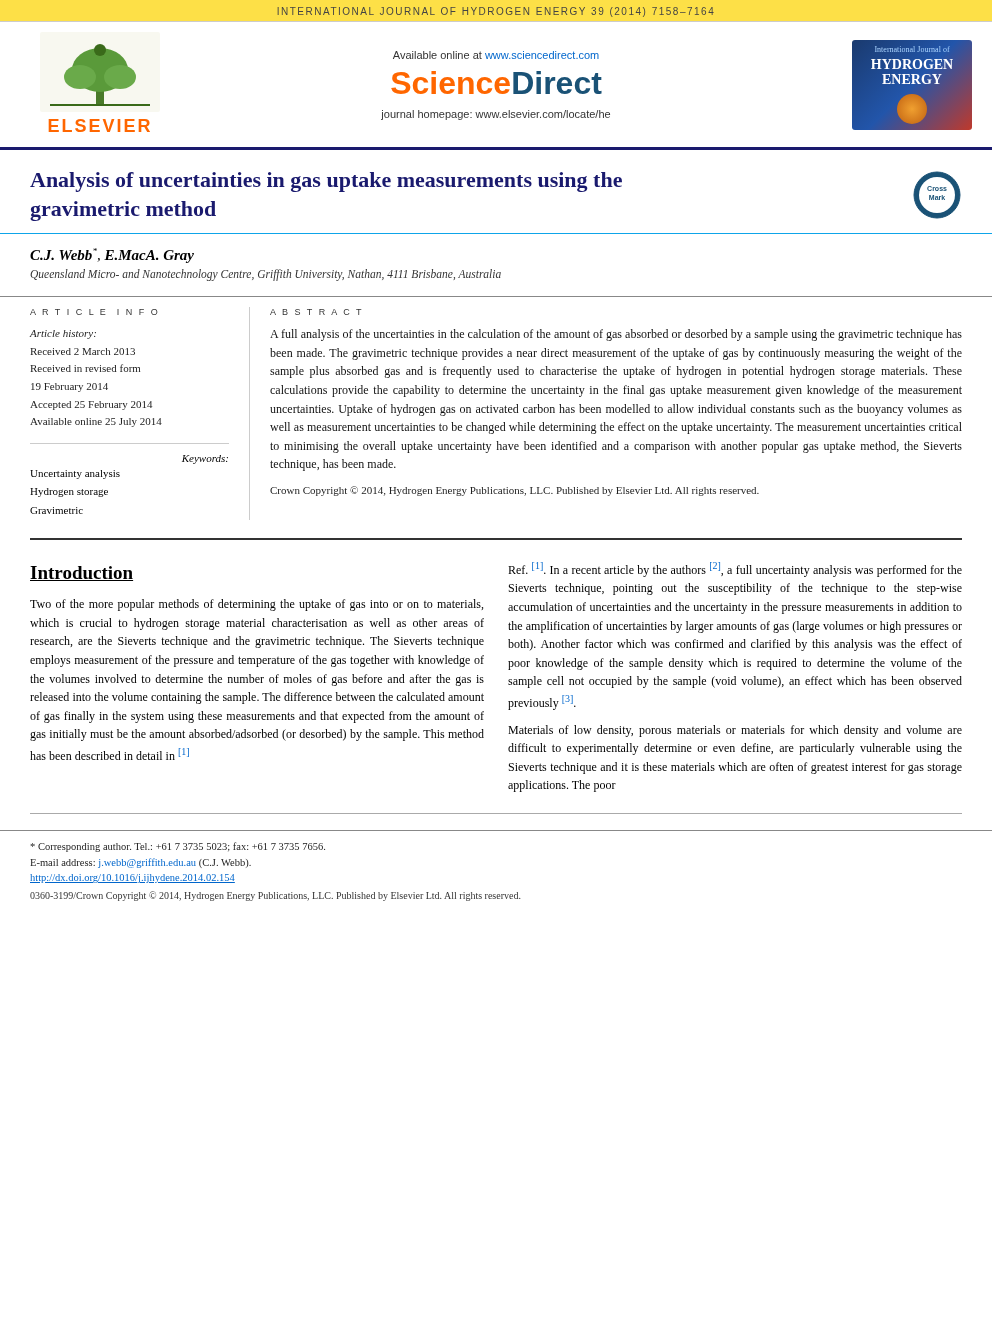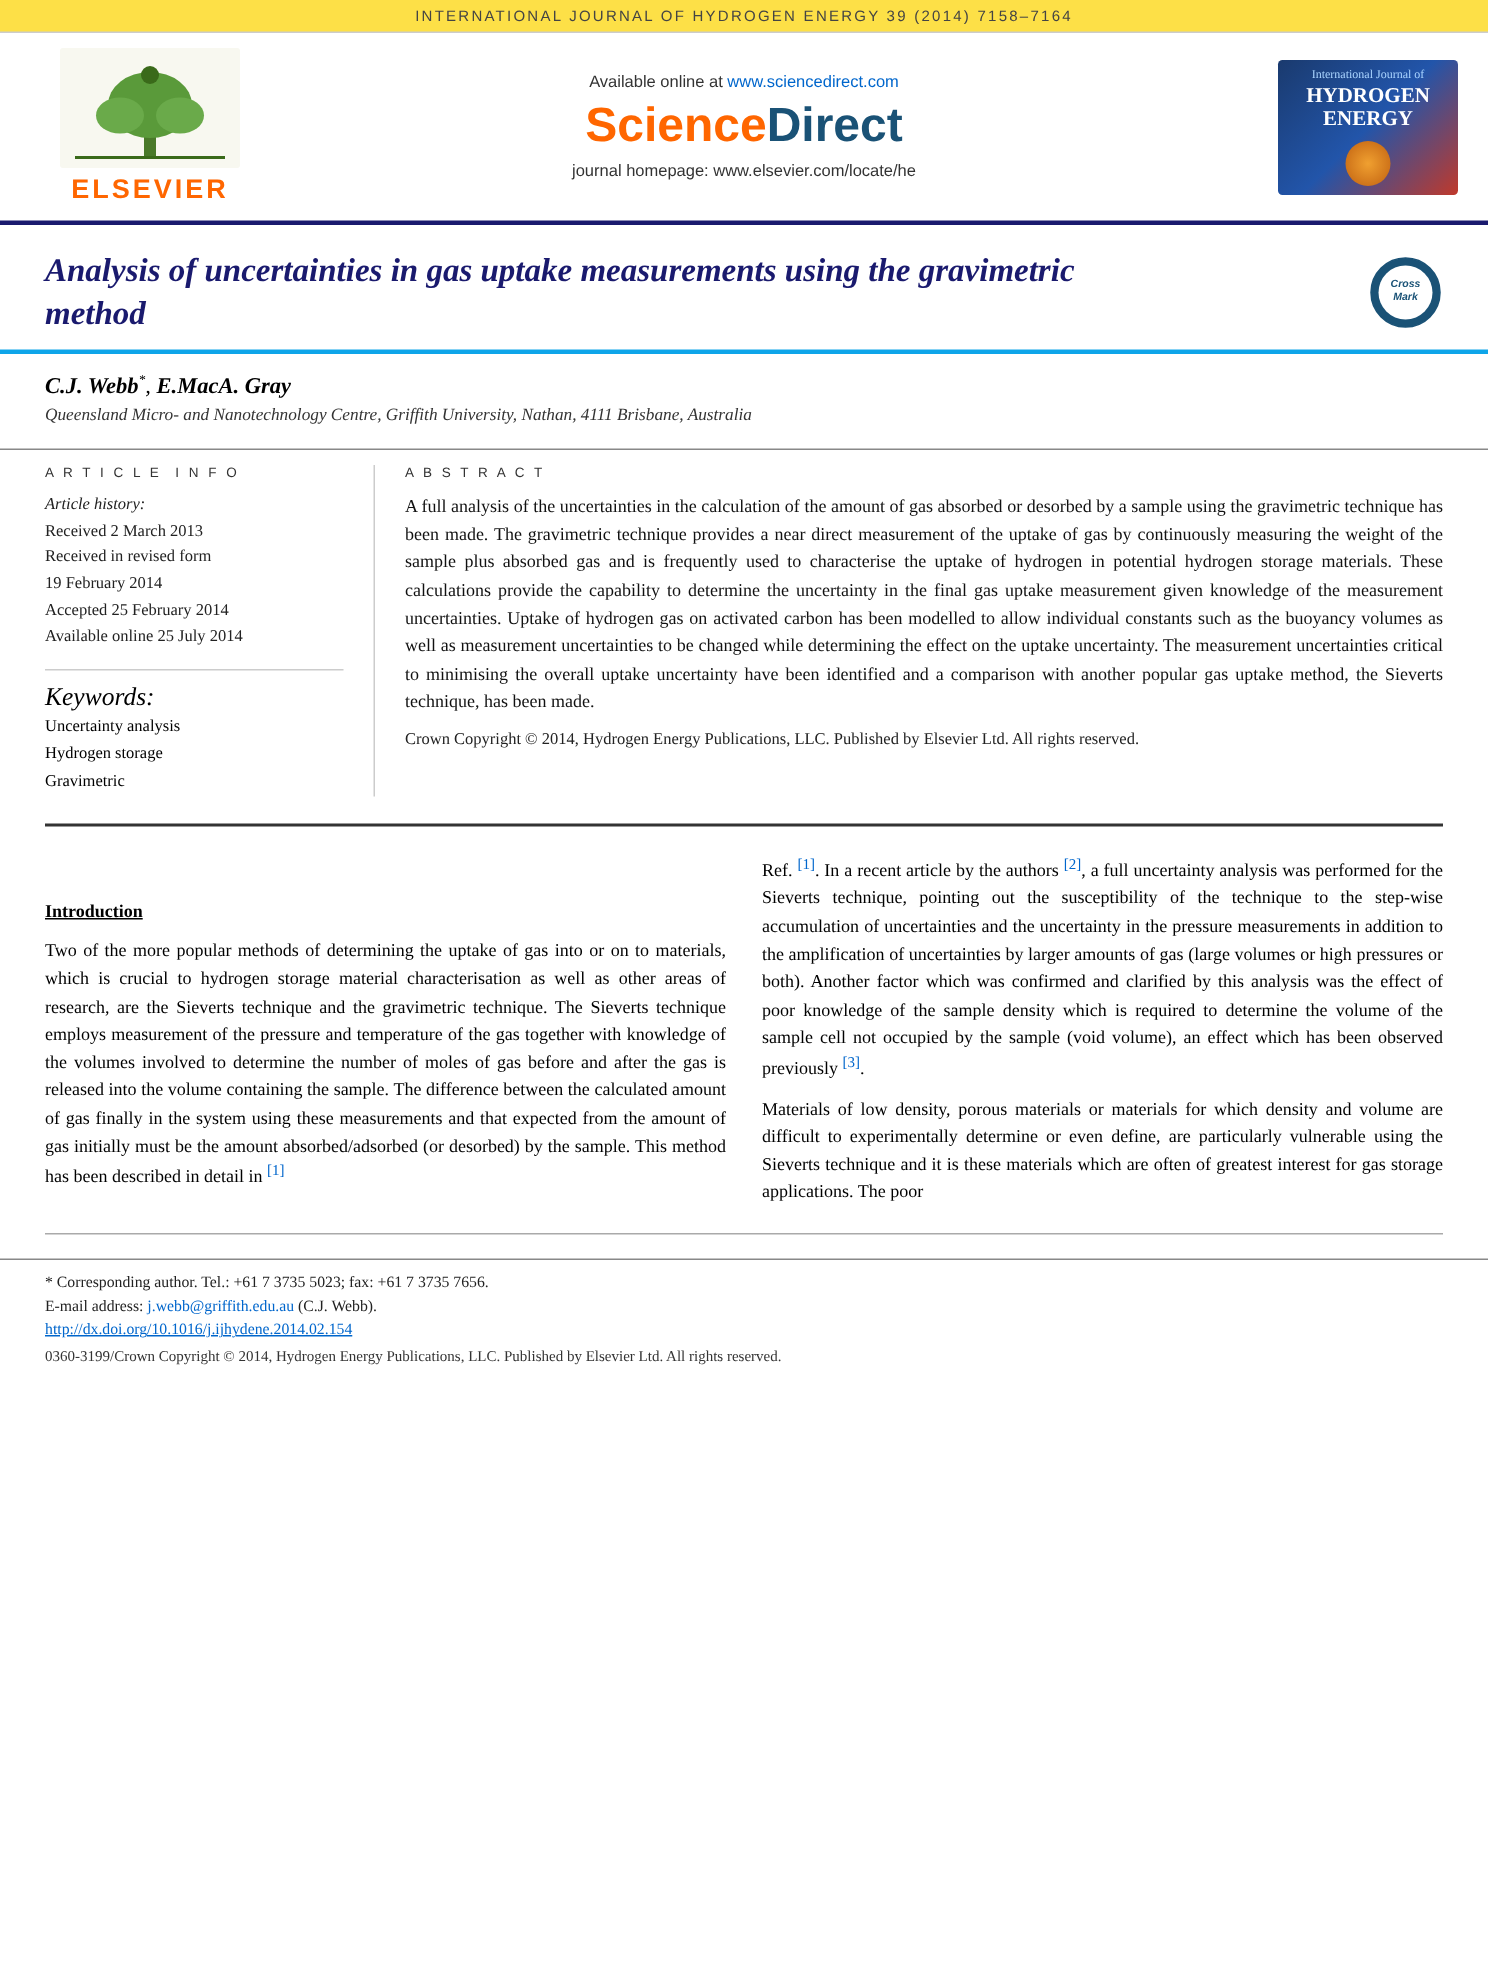--- a/index.html
+++ b/index.html
@@ -118,22 +118,21 @@
       width: 30px;
       height: 30px;
       border-radius: 50%;
       background: radial-gradient(circle, #f0a030, #c06010);
       margin-top: 4px;
     }
 
     
     .article-title-section {
       padding: 16px 30px 10px;
-      border-bottom: 3px solid #0ea5e9;
-      font-style: italic;
+      border-bottom: 1px solid #0ea5e9;
     }
     .article-main-title {
       font-size: 22px;
       font-weight: bold;
       color: #1a1a6e;
       line-height: 1.3;
       max-width: 75%;
       display: inline-block;
     }
     .crossmark {
@@ -200,21 +199,22 @@
       font-style: italic;
       font-size: 11px;
     }
     .keywords-section {
       margin-top: 12px;
       padding-top: 8px;
       border-top: 1px solid #ccc;
     }
     .keywords-label {
       font-style: italic;
-      font-size: 17px;
+      font-size: 11px;
+      text-align: right;
     }
     .keyword-item {
       font-size: 11px;
       line-height: 1.7;
     }
 
     .abstract-text {
       font-size: 12px;
       line-height: 1.55;
       text-align: justify;
@@ -246,26 +246,25 @@
       padding: 18px 30px 0;
       gap: 24px;
     }
     .body-col {
       flex: 1;
       font-size: 12px;
       line-height: 1.55;
       text-align: justify;
     }
     .body-col-heading {
-      font-size: 12px;
+      font-size: 19px;
       font-weight: bold;
       color: #000;
       margin-bottom: 8px;
       text-decoration: underline;
-      margin-top: 29px;
     }
     .body-col p {
       margin-bottom: 8px;
     }
     .ref-link {
       color: #0066cc;
       text-decoration: none;
       font-size: 10px;
       vertical-align: super;
     }

